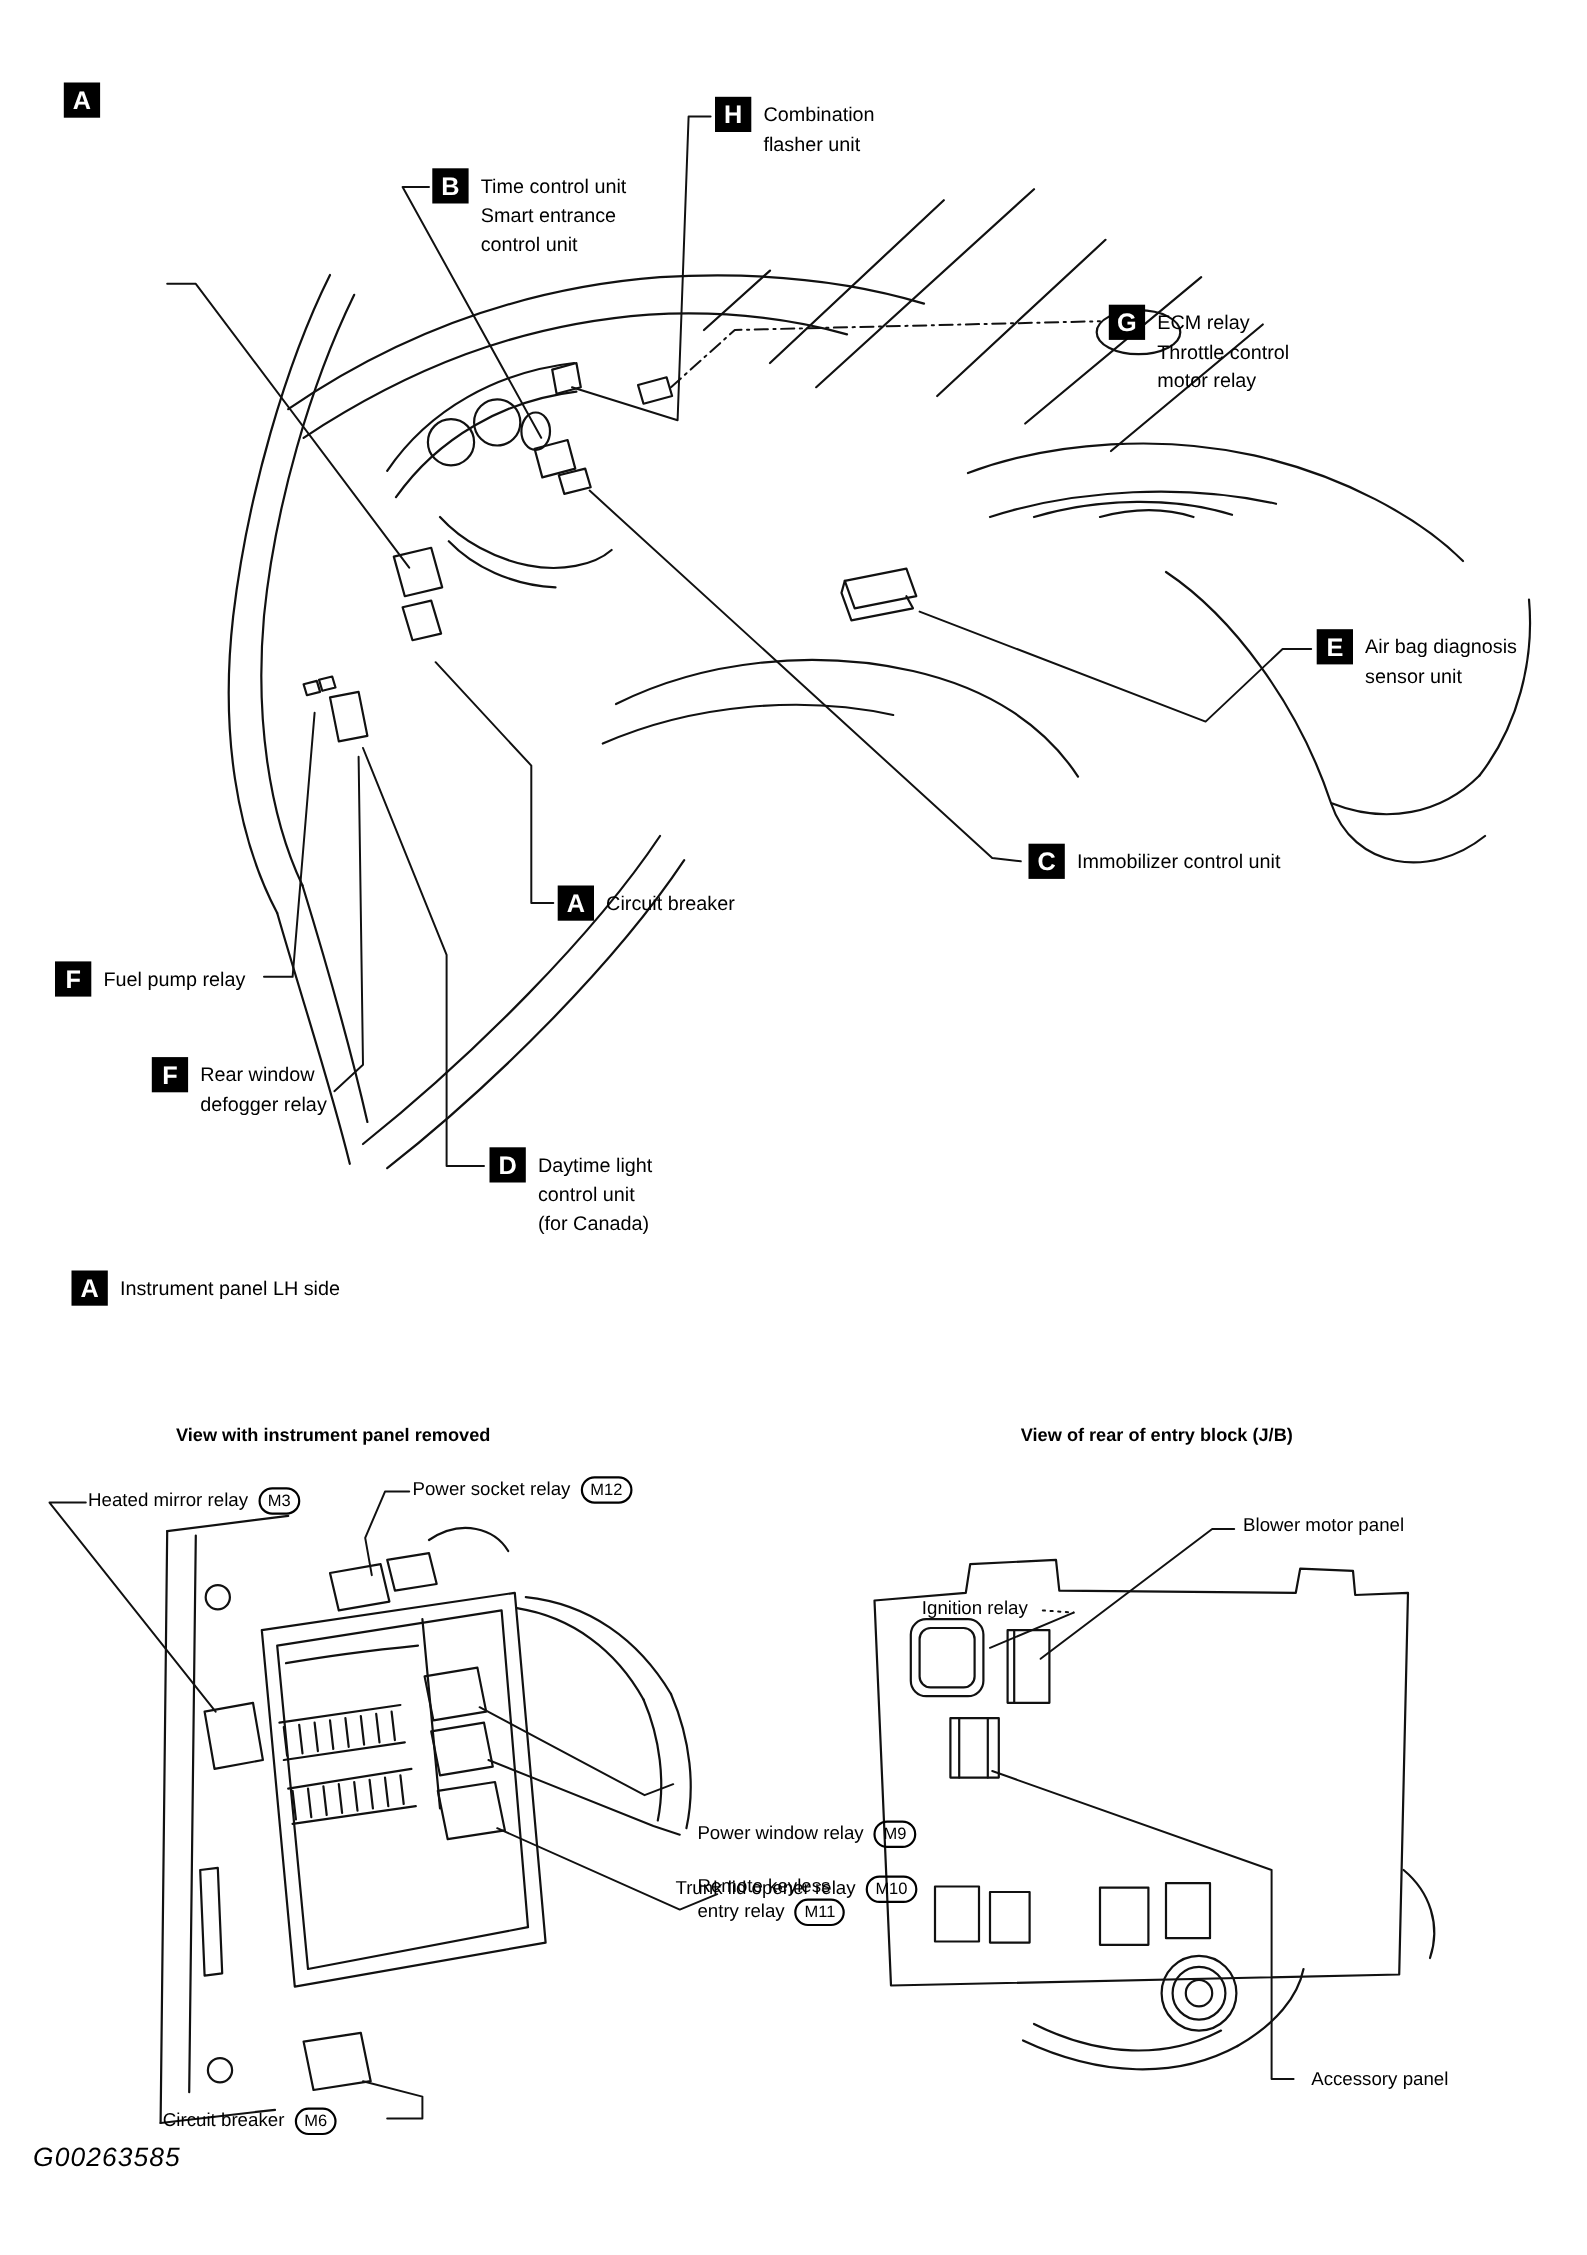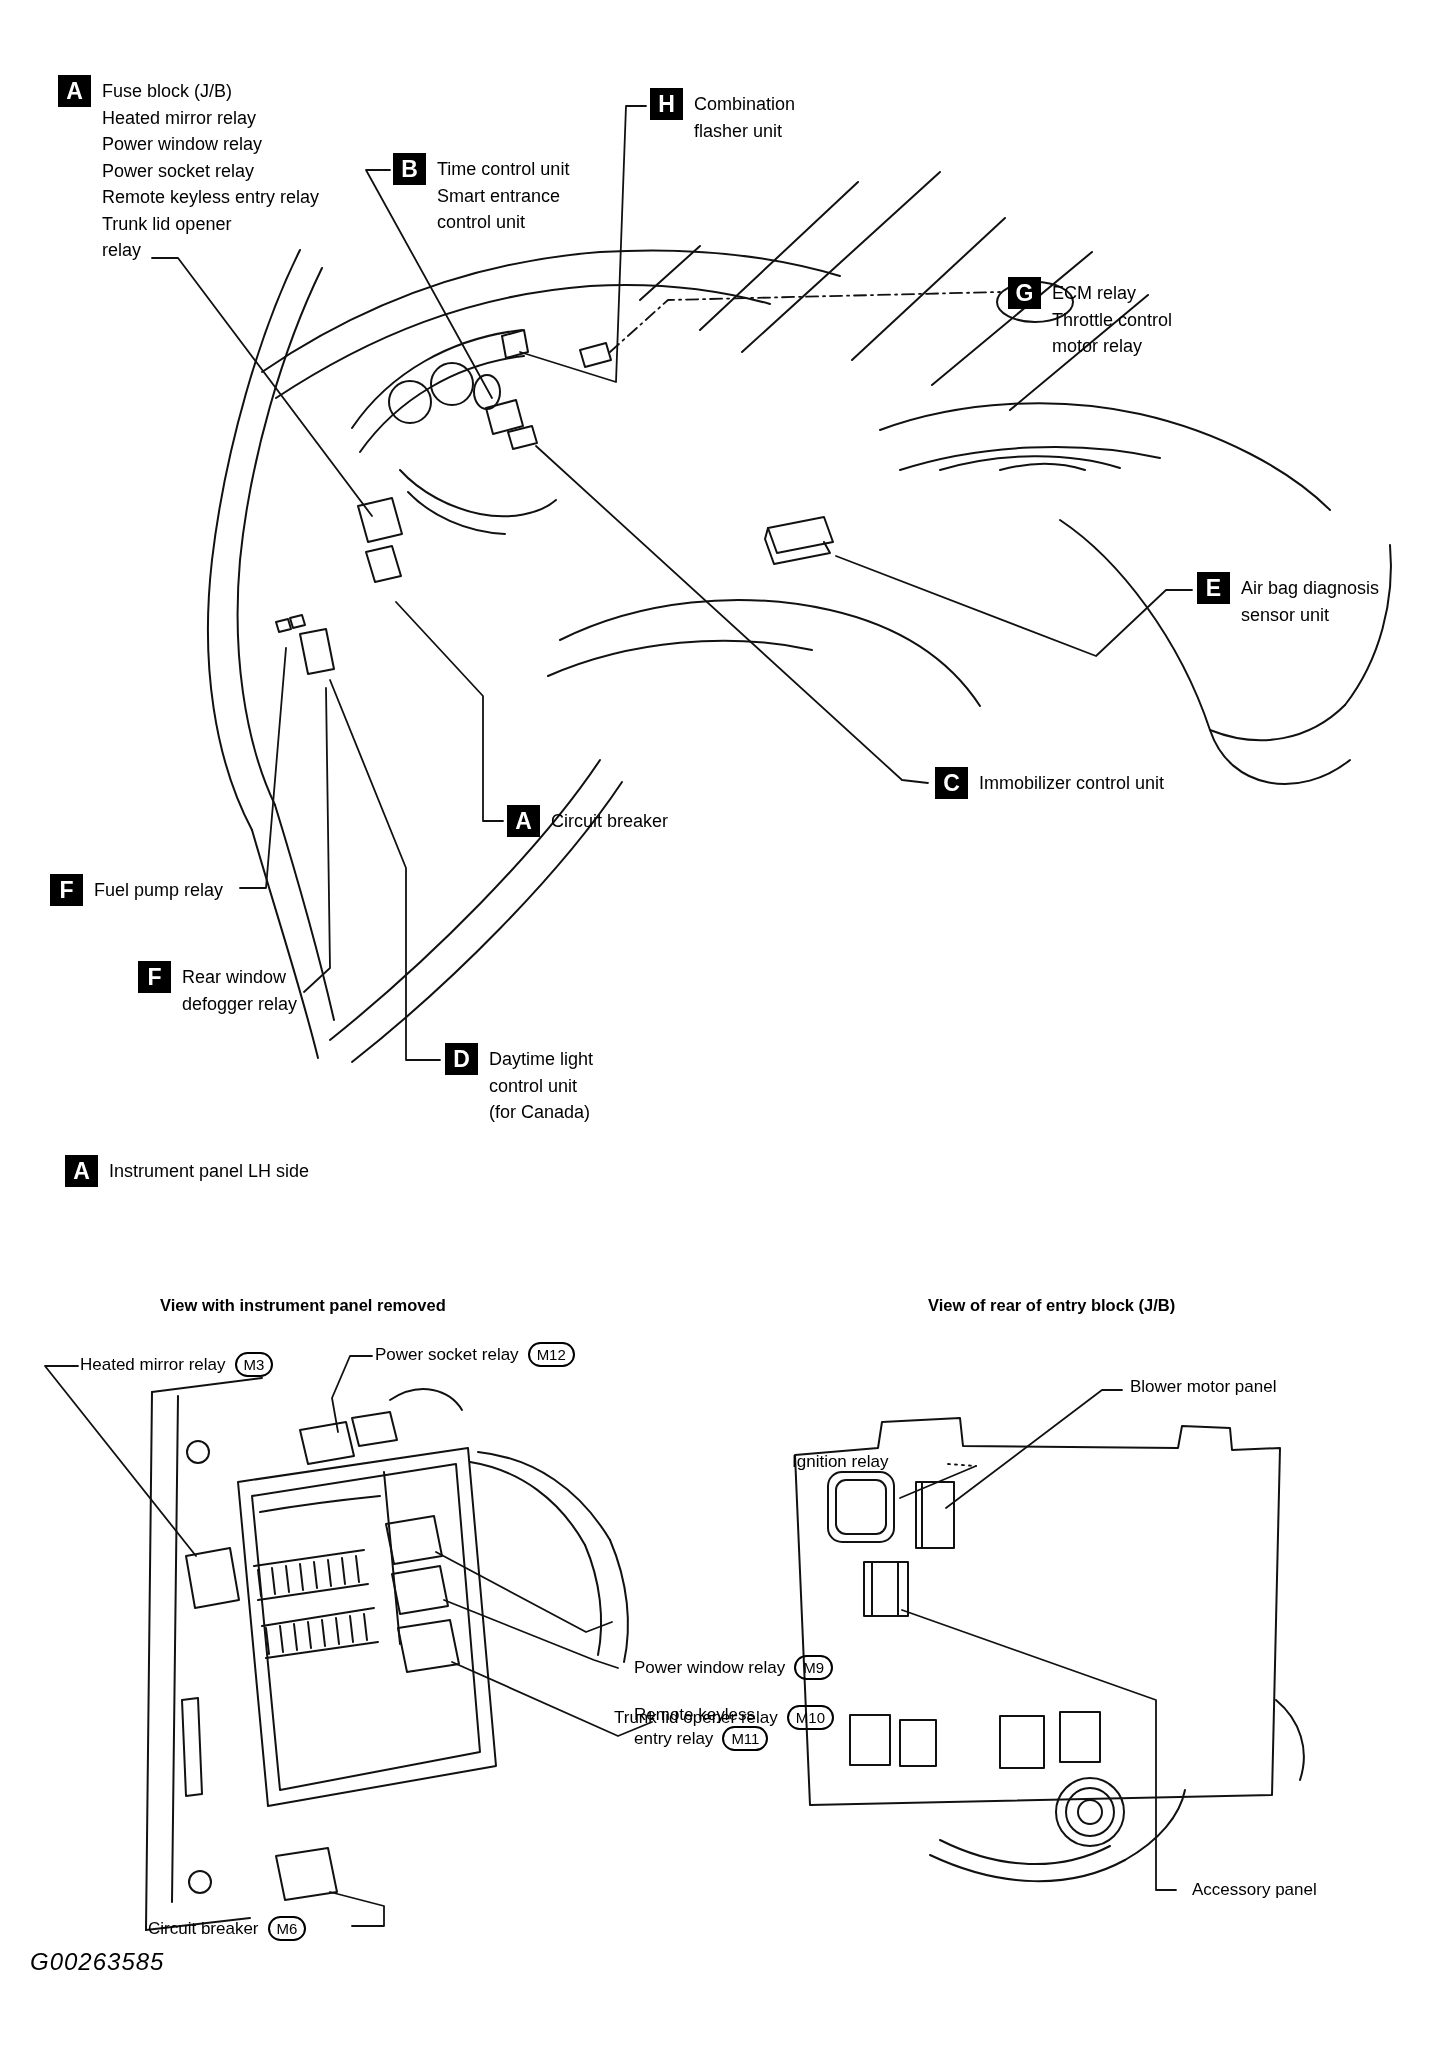--- a/index.html
+++ b/index.html
@@ -169,27 +169,20 @@
     <g stroke-width="1.8">
       <path d="M1122,1390 L1102,1390 L946,1508"></path>
       <path d="M948,1464 L976,1466" stroke-dasharray="2 5"></path>
       <path d="M976,1466 L900,1498"></path>
       <path d="M1176,1890 L1156,1890 L1156,1700 L902,1610"></path>
     </g>
   </svg>
 
   <div class="callout" style="left:58px;top:75px">
     <span class="badge">A</span>
-    <div class="clabel">Fuse block (J/B)
-Heated mirror relay
-Power window relay
-Power socket relay
-Remote keyless entry relay
-Trunk lid opener
-relay</div>
   </div>
 
   <div class="callout" style="left:393px;top:153px">
     <span class="badge">B</span>
     <div class="clabel">Time control unit
 Smart entrance
 control unit</div>
   </div>
 
   <div class="callout" style="left:650px;top:88px">
@@ -270,21 +263,21 @@
   <div class="plabel" style="left:148px;top:1916px">
     <span class="txt">Circuit breaker</span><span class="mtag">M6</span>
   </div>
 
   <div class="vtitle" style="left:928px;top:1295px">View of rear of entry block (J/B)</div>
 
   <div class="plabel" style="left:1130px;top:1375px">
     <span class="txt">Blower motor panel</span>
   </div>
 
-  <div class="plabel" style="left:792px;top:1450px">
+  <div class="plabel" style="left:838px;top:1450px">
     <span class="txt">Ignition relay</span>
   </div>
 
   <div class="plabel" style="left:1192px;top:1878px">
     <span class="txt">Accessory panel</span>
   </div>
 
   <div class="figid" style="left:30px;top:1948px">G00263585</div>
 
 </div>

